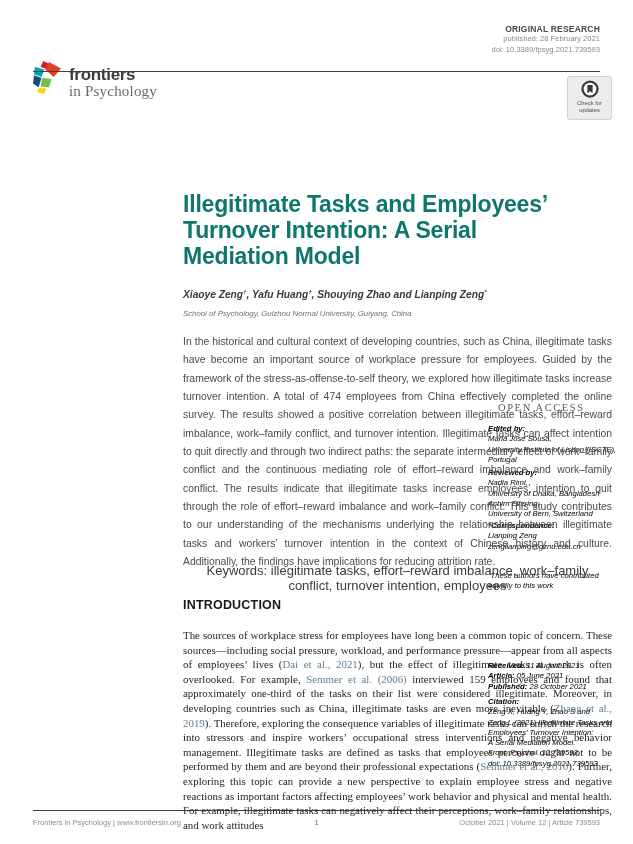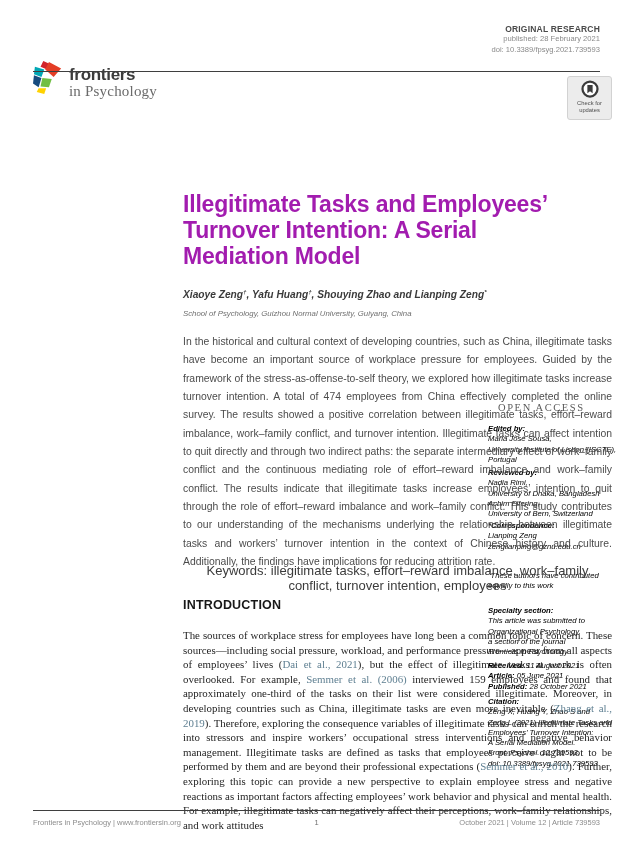--- a/index.html
+++ b/index.html
@@ -24,21 +24,21 @@
   .badge-text { font-size:5.8px; color:#4d4d4d; text-align:center; line-height:6.6px; margin-top:2px; }
   .sb-block { position:absolute; right:10px; width:135px; font-style:italic; font-size:7.7px; line-height:10.3px; }
   .sb-label { font-weight:700; }
   .sb-body { white-space:pre-line; }
   .open-access { position:absolute; right:0; top:402px; width:135px; font-family:"Liberation Serif", serif;
                  font-size:10.5px; letter-spacing:1.6px; color:#5a5a5a;margin-left:47px; }
 
   
   .main { position:absolute; left:183px; width:429px; }
   .title { position:absolute; top:191px; font-size:23px; line-height:26px; font-weight:700;
-           color:#a21caf; letter-spacing:-0.2px; white-space:pre-line; }
+           color:#0f766e; letter-spacing:-0.2px; white-space:pre-line; }
   .authors { position:absolute; top:289px; font-size:10.2px; font-weight:700; font-style:italic; color:#3a3a3a; }
   .affiliation { position:absolute; top:309px; font-size:7.8px; font-style:italic; color:#6f6f6f; }
   .abstract { position:absolute; top:333px; font-size:10.4px; line-height:18.35px; color:#4b4b4b;
               text-align:justify; }
   .keywords { position:absolute; top:563px; font-size:13px; font-weight:400; color:#3b3b3b;text-align:center; }
   .intro-heading { position:absolute; top:598px; font-size:12.5px; font-weight:700; color:#181818; letter-spacing:0.2px; }
   .intro-body { position:absolute; top:628px; font-family:"Liberation Serif", serif; font-size:10.9px;
                 line-height:14.6px; color:#1e1e1e; text-align:justify; }
 
   
@@ -108,27 +108,20 @@
 
   <div class="sb-block" style="top:521px">
     <div class="sb-label">*Correspondence:</div>
     <div class="sb-body">Lianping Zeng
 zenglianping@gznu.edu.cn</div>
   </div>
 
   <div class="sb-block sb-body" style="top:571px"><span class="rs-sup">†</span><span>These authors have contributed
 equally to this work</span></div>
 
-  <div class="sb-block" style="top:606px">
-    <div class="sb-label">Specialty section:</div>
-    <div class="sb-body">This article was submitted to
-Organizational Psychology,
-a section of the journal
-Frontiers in Psychology</div>
-  </div>
 
   <div class="sb-block sb-body" style="top:661px"><span class="rs-b">Received: </span><span>11 August 2021</span><span>
 </span><span class="rs-b">Article: </span><span>05 June 2021</span><span>
 </span><span class="rs-b">Published: </span><span>28 October 2021</span></div>
 
   <div class="sb-block" style="top:697px">
     <div class="sb-label">Citation:</div>
     <div class="sb-body">Zeng X, Huang Y, Zhao S and
 Zeng L (2021) Illegitimate Tasks and
 Employees’ Turnover Intention:

